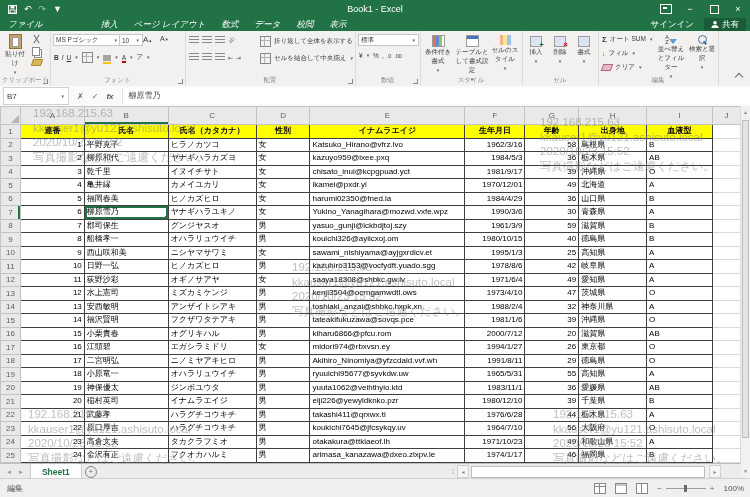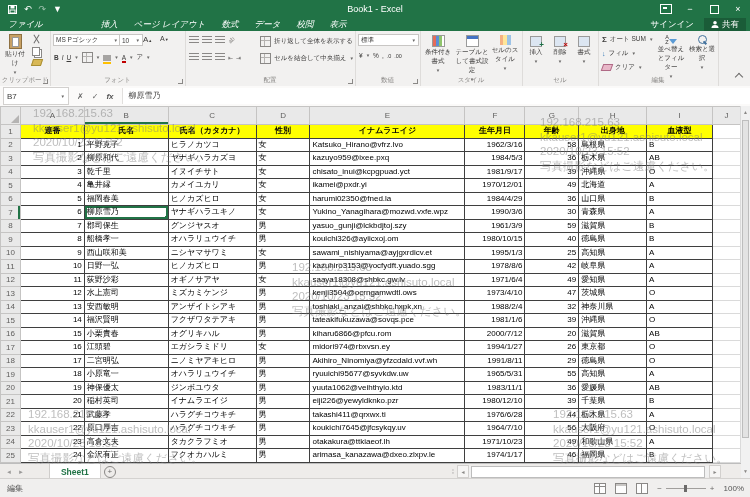--- a/index.html
+++ b/index.html
@@ -90,21 +90,21 @@
   .corner{position:relative;}
   .ctri{position:absolute;right:1px;bottom:1px;width:0;height:0;border-left:8px solid transparent;border-bottom:8px solid #b5b4b3;}
   
   .vscroll{position:absolute;top:106px;right:0;width:9px;height:357px;background:#f1f1f1;border-left:1px solid #dadada;}
   .varrow{position:absolute;left:0;right:0;height:12px;display:flex;align-items:center;justify-content:center;font-size:5px;color:#8a8886;}
   .vthumb{position:absolute;left:1px;right:1px;top:14px;height:316px;background:#e3e3e3;border:1px solid #bdbdbd;}
   .vdown{position:absolute;top:463px;right:0;width:9px;height:15px;background:#f1f1f1;border-left:1px solid #dadada;display:flex;align-items:center;justify-content:center;font-size:5px;color:#8a8886;}
   
   .sheetbar{position:absolute;top:463px;left:0;width:741px;height:15px;background:#eeecea;border-top:1px solid #bdbdbd;display:flex;align-items:stretch;font-size:8.5px;}
   .snav{display:flex;align-items:center;gap:6px;padding:0 6px;color:#9a9998;font-size:6px;}
-  .stab{background:#fff;color:#217346;font-weight:bold;display:flex;align-items:center;padding:0 11px;border-right:1px solid #cfcdcb;border-left:1px solid #cfcdcb;margin-left:19px;}
+  .stab{background:#fff;color:#217346;font-weight:bold;display:flex;align-items:center;padding:0 11px;border-right:1px solid #cfcdcb;border-left:1px solid #cfcdcb;}
   .addsheet{display:flex;align-items:center;justify-content:center;width:18px;color:#6b6a69;}
   .plus{width:10px;height:10px;border:1px solid #8a8886;border-radius:50%;font-size:8px;line-height:9px;text-align:center;color:#6b6a69;}
   .hscroll{position:absolute;right:20px;top:2px;height:11px;display:flex;align-items:center;}
   .harrow{width:10px;height:11px;background:#f6f5f4;border:1px solid #d2d0ce;display:flex;align-items:center;justify-content:center;font-size:5px;color:#8a8886;}
   .htrack{width:240px;height:11px;background:#f1f1f1;position:relative;}
   .hthumb{position:absolute;left:2px;top:0;height:10px;width:232px;background:#fff;border:1px solid #bdbdbd;}
   .splitter{width:4px;display:flex;align-items:center;justify-content:center;color:#9a9998;font-size:7px;margin-right:2px;}
   
   .statusbar{position:absolute;top:478px;left:0;right:0;height:19px;background:#f0efee;border-top:1px solid #d4d2d0;display:flex;align-items:center;font-size:8px;color:#555;}
   .smode{padding-left:7px;}

